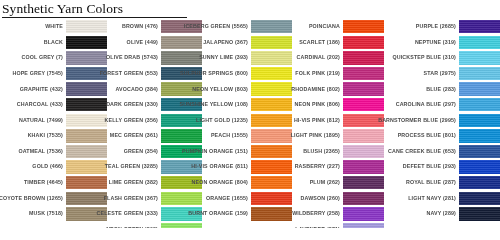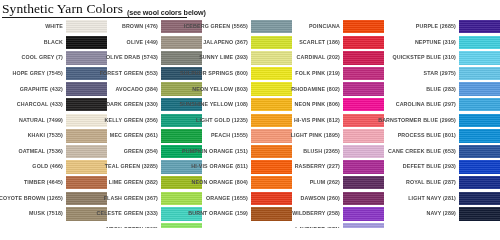--- a/index.html
+++ b/index.html
@@ -24,21 +24,21 @@
 
   
   #header {
     position: absolute;
     left: 2px;
     top: 1px;
     width: 185px;
     height: 16px;
     border-bottom: 1px solid #1a1a1a;
     display: flex;
-    align-items: flex-end;
+    align-items: center;
     gap: 4px;
     white-space: nowrap;
   }
   #title {
     font-family: "Liberation Serif", serif;
     font-size: 13.5px;
     font-weight: 400;
     color: #0d0d0d;
     letter-spacing: 0.1px;
   }
@@ -104,21 +104,20 @@
     height: 100%;
   }
 </style>
 </head>
 <body>
 
 <div id="page">
 
   <div id="header">
     <span id="title">Synthetic Yarn Colors</span>
-    <span id="subtitle">(see wool colors below)</span>
   </div>
 
   <div id="columns">
       <div class="column col-0">
         <div class="swatch-row">
           <span class="row-label">WHITE</span>
           <span class="swatch" style="background-color: rgb(236, 232, 224);"><span class="swatch-inner"></span></span>
         </div>
         <div class="swatch-row">
           <span class="row-label">BLACK</span>

